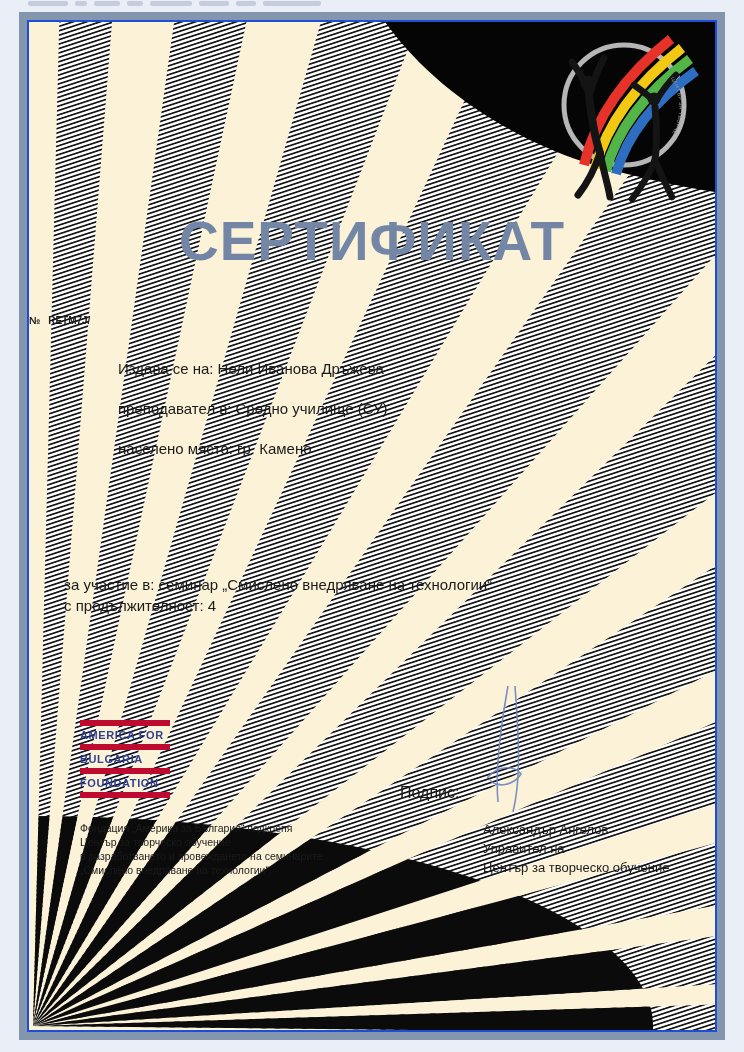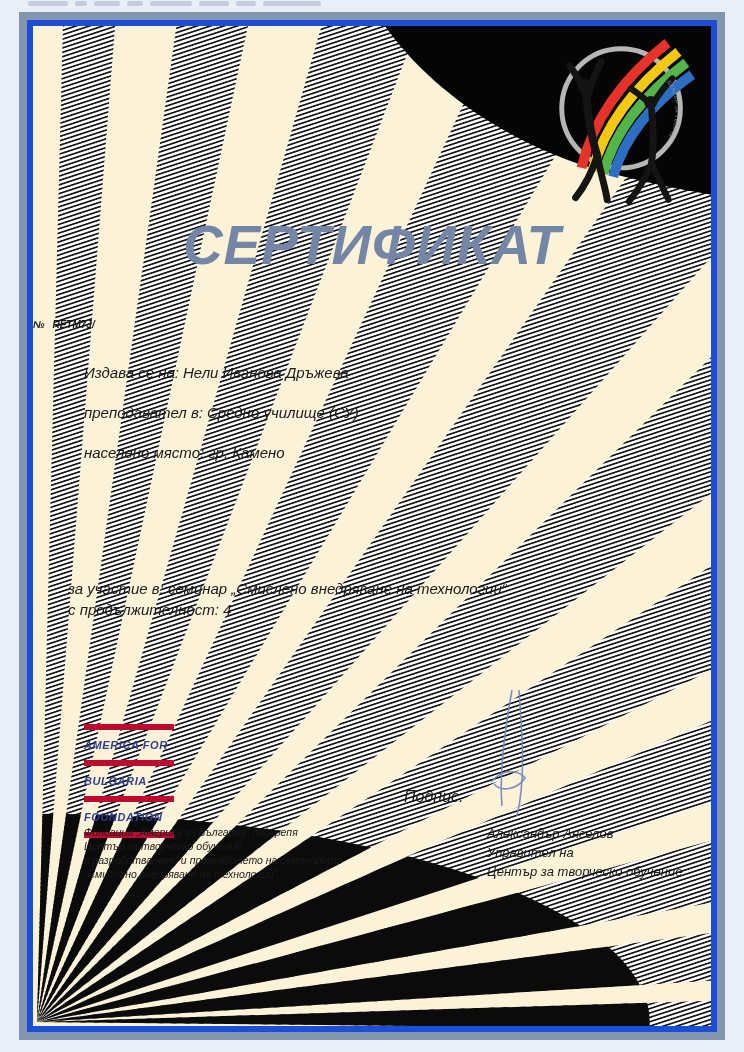--- a/index.html
+++ b/index.html
@@ -11,48 +11,48 @@
   }
   
   .top-artifact{position:absolute;top:1px;left:28px;height:6px;display:flex;gap:7px;opacity:.55;}
   .top-artifact span{display:block;height:5px;background:#aab1c6;border-radius:2px;}
 
   .cert{
     position:absolute;left:19px;top:12px;width:706px;height:1028px;
     border:8px solid #8496ad;box-sizing:border-box;background:#8496ad;
   }
   .inner{
-    position:absolute;inset:0;border:6px solid #1d4ed8;box-sizing:border-box;
-    background:#fbf2d7;overflow:hidden;font-style:italic;
+    position:absolute;inset:0;border:2px solid #1d4ed8;box-sizing:border-box;
+    background:#fbf2d7;overflow:hidden;
   }
   .burst{position:absolute;left:0;top:0;width:100%;height:100%;z-index:1;}
 
   .layer{position:absolute;z-index:3;}
 
   .title{
     left:0;top:190px;width:100%;text-align:center;
     font-size:55px;line-height:58px;font-weight:bold;letter-spacing:1px;
     color:#7486a5;
   }
   .cert-number{
     left:0;top:293px;width:100%;text-align:left;
     font-size:10px;font-weight:bold;
   }
   .cert-number .no-sign{margin-right:8px;}
 
   .fields{left:51px;top:338px;font-size:15px;}
-  .field{height:17px;margin-bottom:23px;white-space:nowrap;}
+  .field{height:17px;margin-bottom:23px;white-space:nowrap;margin-left:38px;}
   .field .lbl{margin-right:4px;}
 
   .participation{left:35px;top:553px;font-size:15px;line-height:20.5px;white-space:nowrap;}
 
   .afb{left:51px;top:698px;width:90px;}
   .afb .stripe{height:6px;background:#bf0a30;}
   .afb .afb-text{
-    height:30px;display:flex;align-items:center;
+    height:18px;display:flex;align-items:center;
     font-size:11px;font-weight:bold;letter-spacing:.6px;color:#2f3f94;
   }
 
   .funder{left:51px;top:799px;font-size:10.5px;line-height:14px;white-space:nowrap;}
 
   .sign-label{left:371px;top:762px;font-size:16px;}
   .signatory{left:454px;top:798px;font-size:13px;line-height:19px;white-space:nowrap;}
 
   .sig-svg{position:absolute;left:438px;top:658px;z-index:4;}
 </style>

